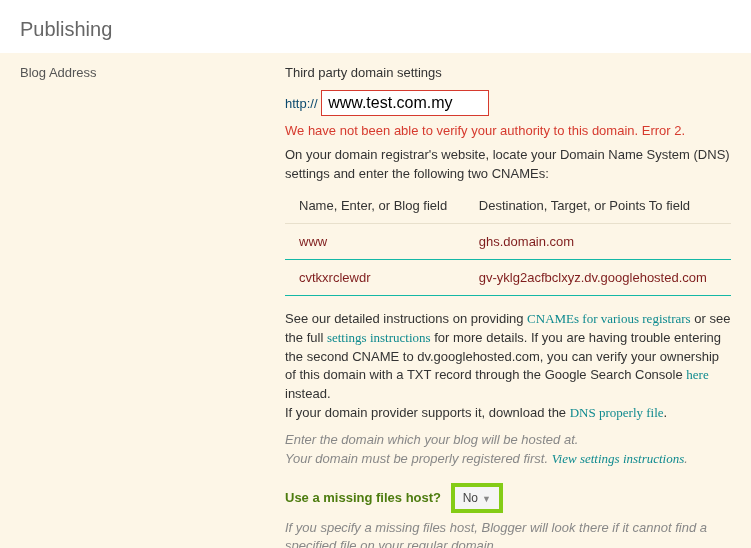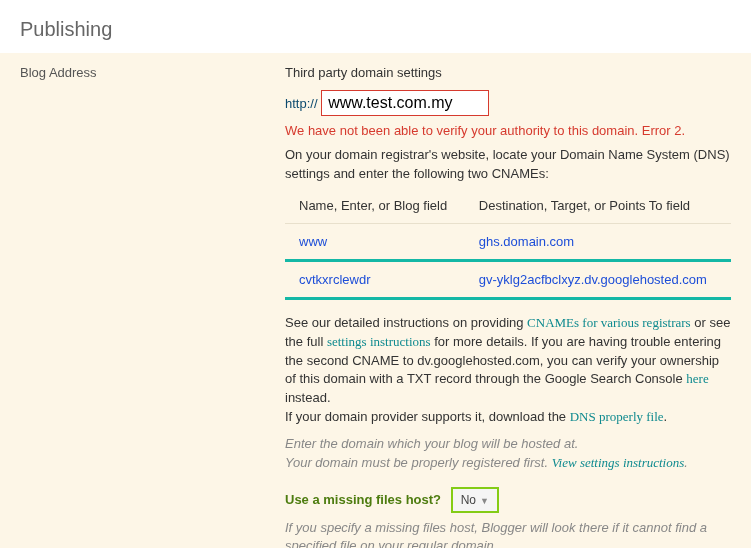--- a/index.html
+++ b/index.html
@@ -75,22 +75,22 @@
   table.cname th {
     text-align: left;
     font-weight: normal;
     color: #333;
     padding: 6px 4px 10px 14px;
     border-bottom: 1px solid #e8e0cc;
   }
   table.cname th b { font-weight: normal; }
   table.cname td {
     padding: 10px 4px 10px 14px;
-    border-bottom: 3px solid #14b8a6;
-    color: #1d4ed8;
+    border-bottom: 1px solid #14b8a6;
+    color: #7f1d1d;
     margin-top: 11px;
   }
   .linklike {
     color: #0f8a8f;
     cursor: pointer;
     font-family: Liberation Serif, serif;
   }
   .redirect-row {
     margin: 4px 0 6px 0;
   }
@@ -106,21 +106,21 @@
     margin-bottom: 14px;
   }
   .hint .linklike { font-style: italic; margin-top: 42px; }
   .missing-row {
     margin-bottom: 6px;
   }
   .missing-row b { color: #4d7c0f; }
   .dropdown {
     display: inline-block;
     background: #f5f5f5;
-    border: 2px solid #84cc16;
+    border: 4px solid #84cc16;
     padding: 4px 8px;
     margin-left: 6px;
     cursor: pointer;
     font-size: 12px;
     color: #444;
   }
   .dropdown .arrow {
     display: inline-block;
     margin-left: 4px;
     font-size: 9px;

